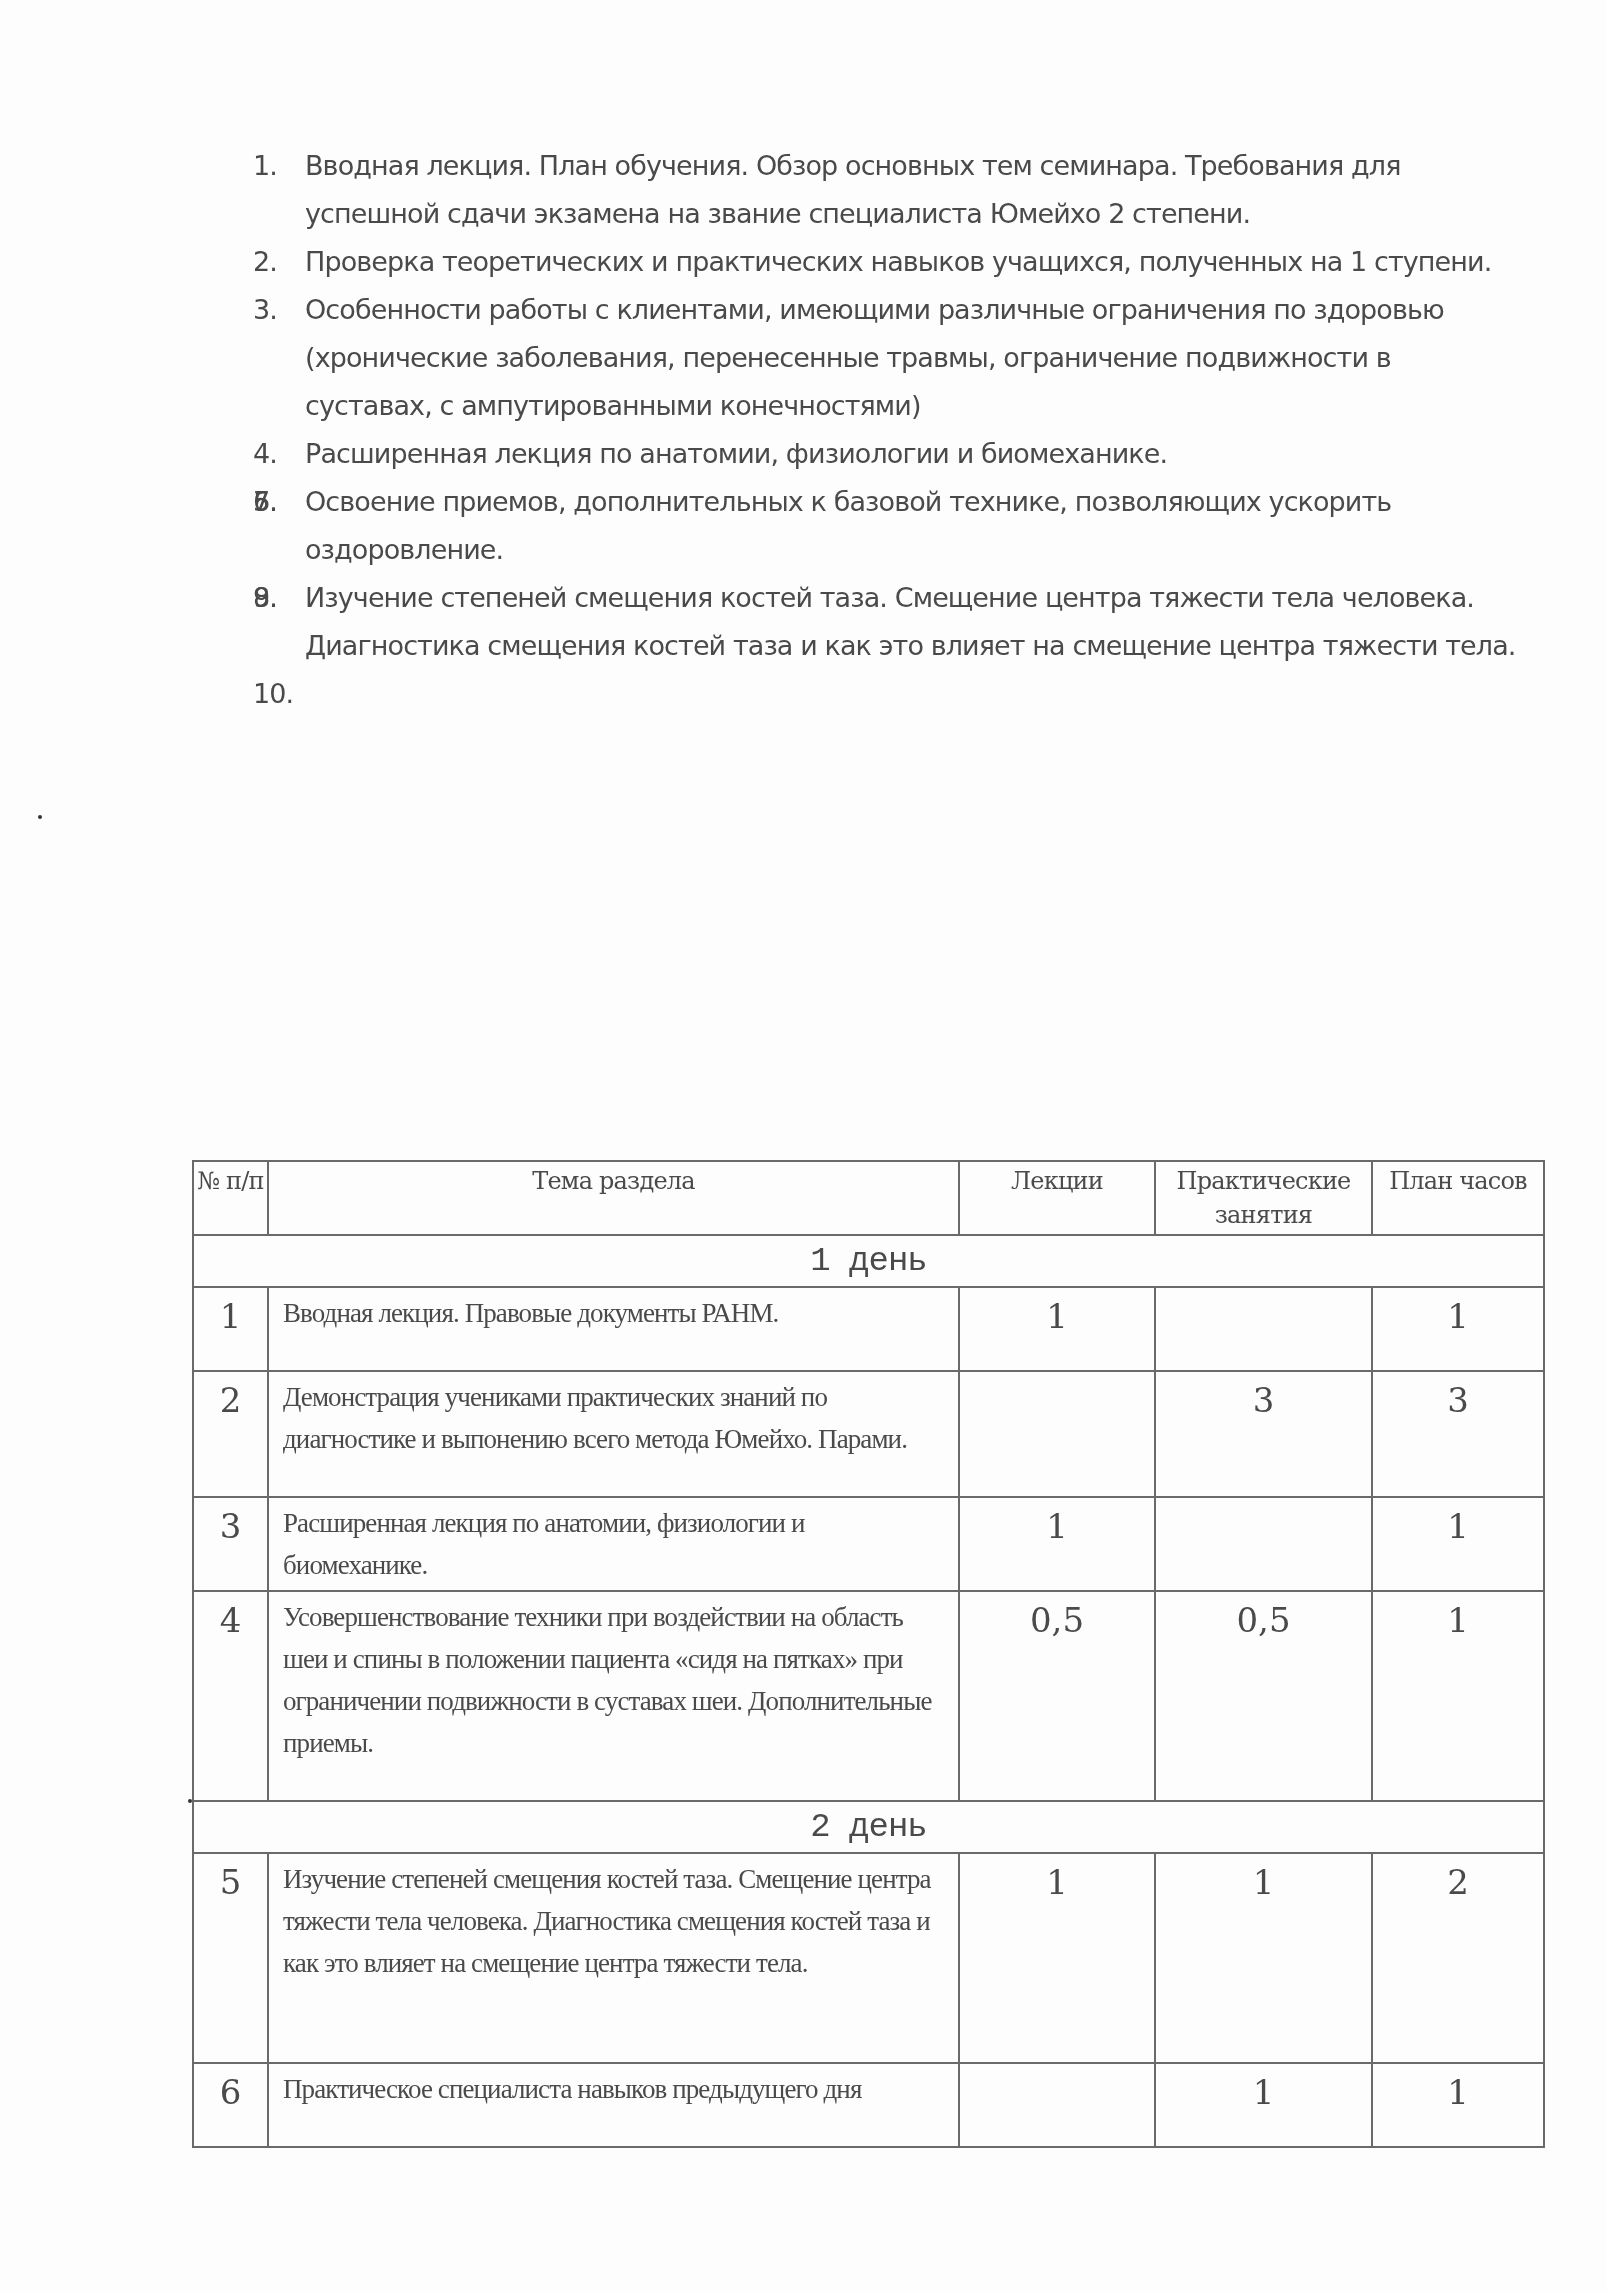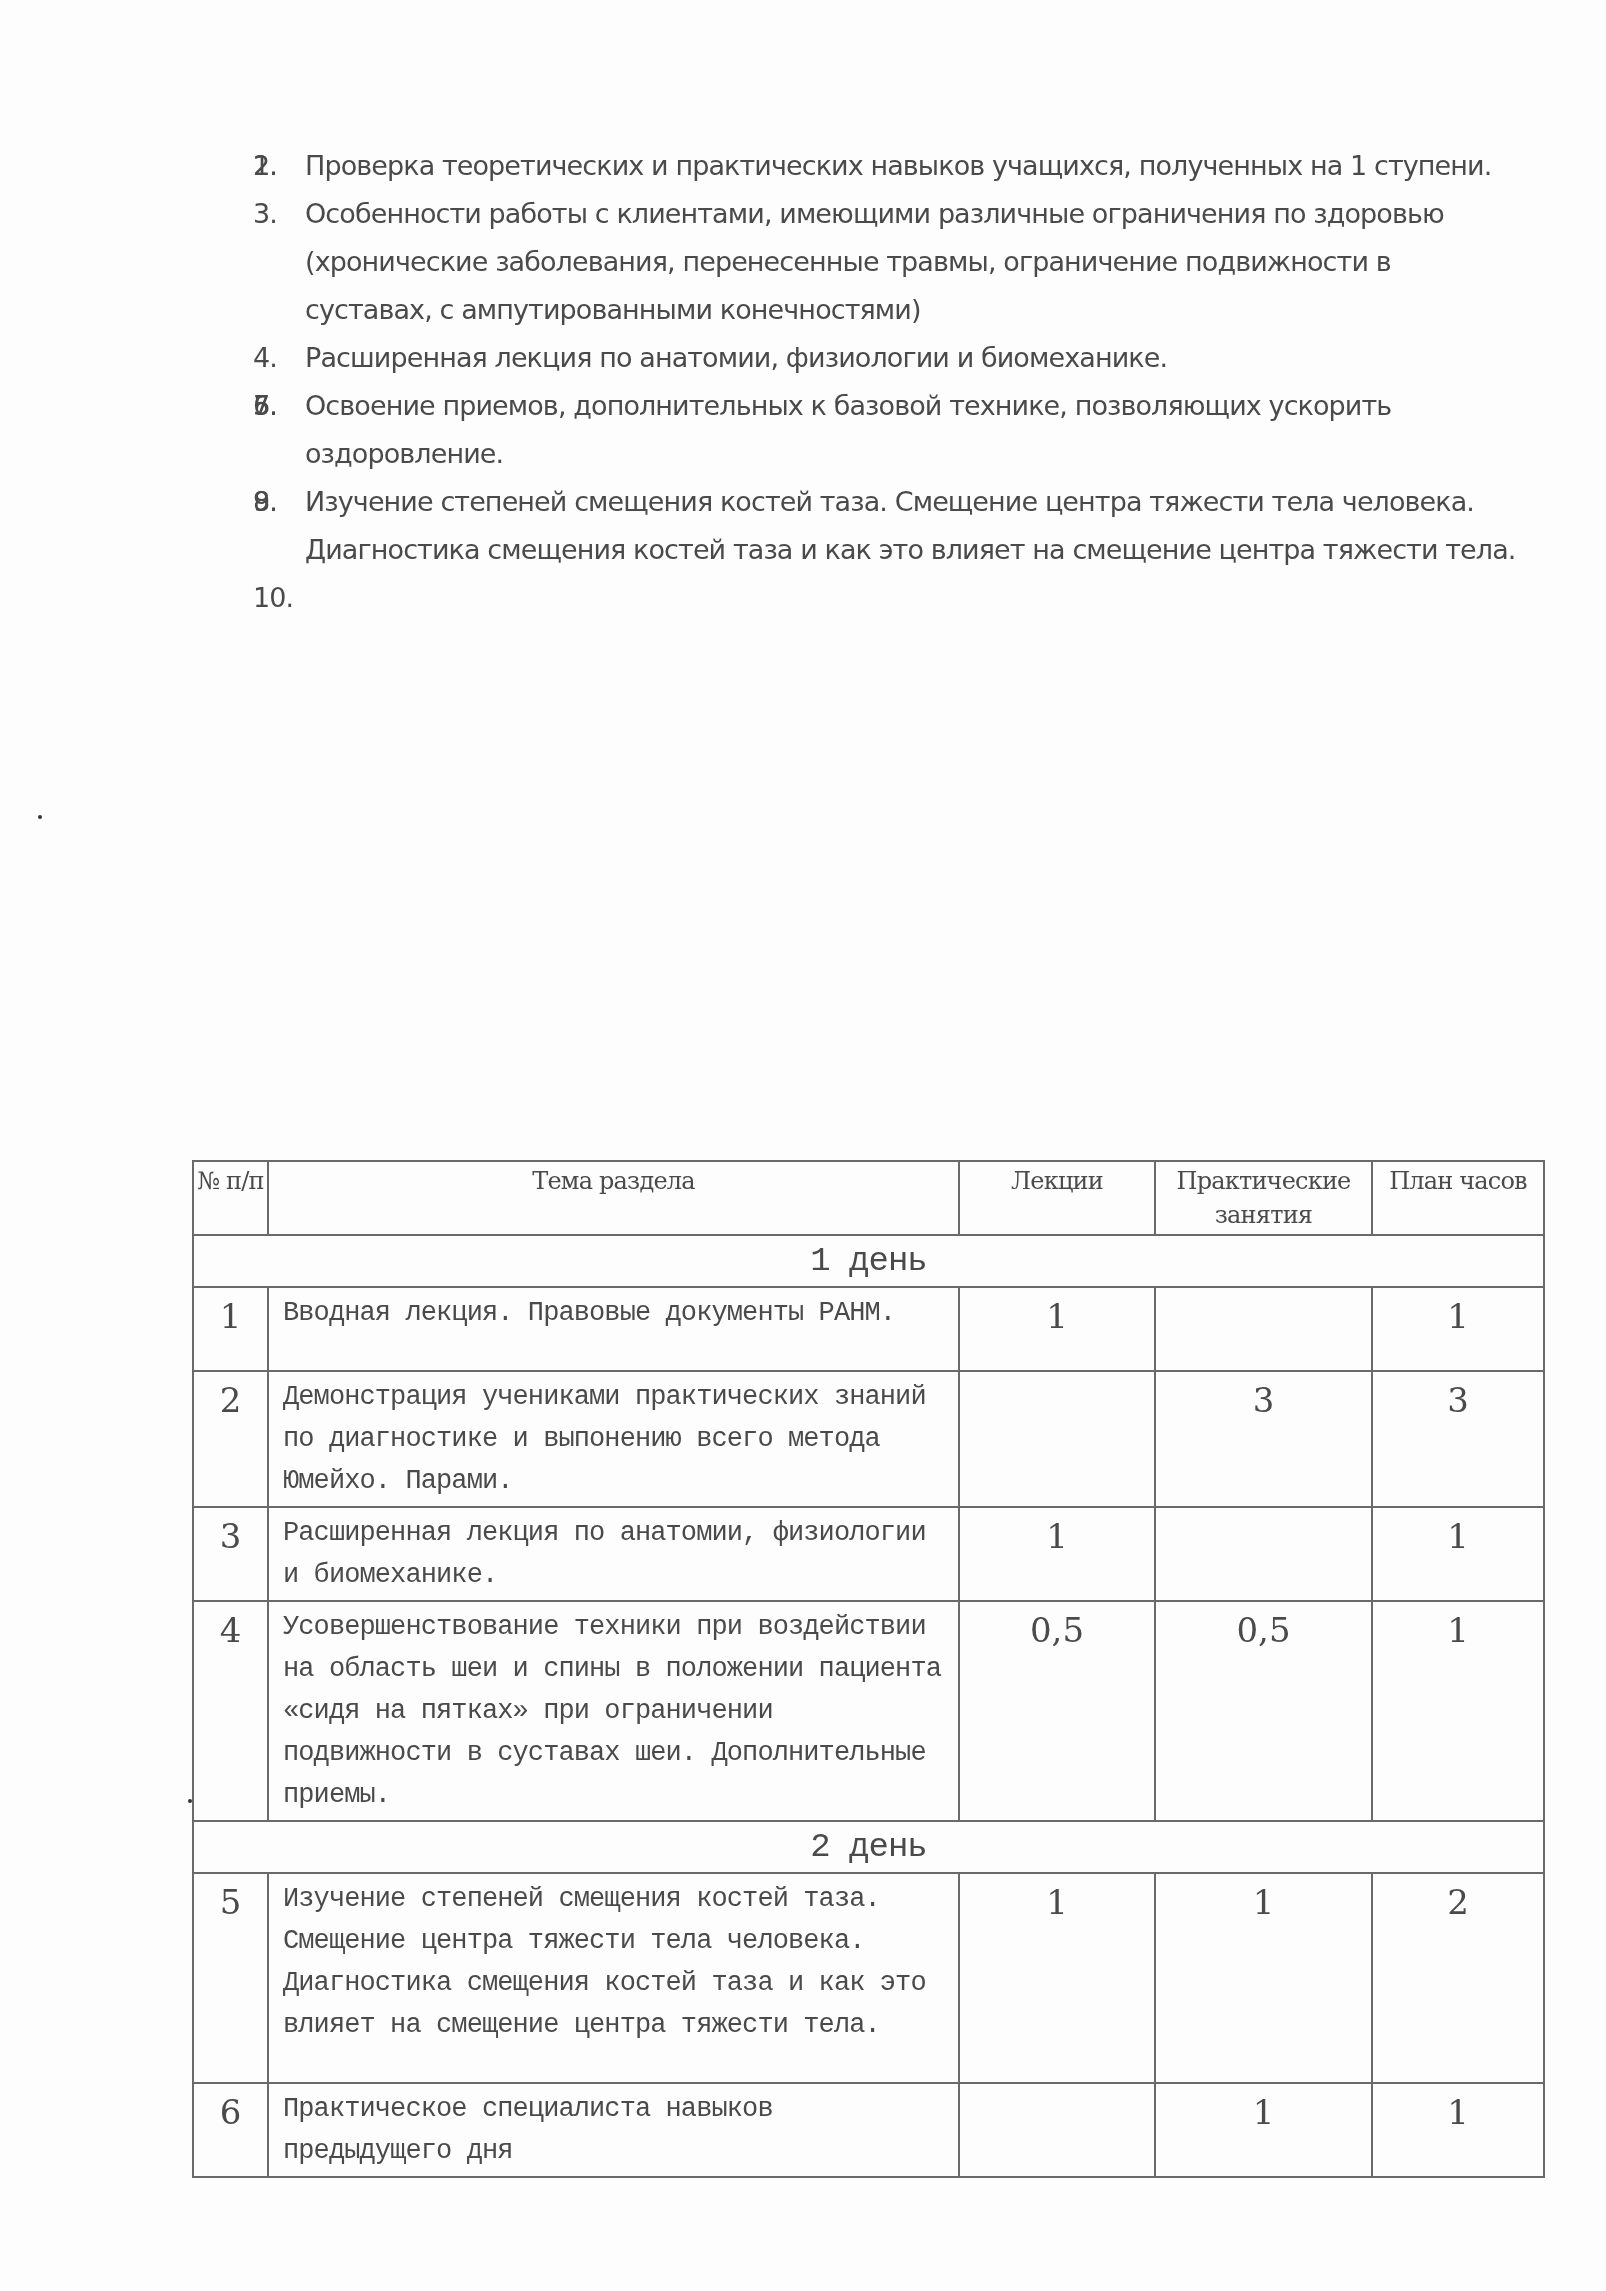--- a/index.html
+++ b/index.html
@@ -61,41 +61,41 @@
     line-height: 50px;
     letter-spacing: -1px;
   }
   .tbl td.n {
     font-family: "DejaVu Serif", serif;
     font-size: 34px;
     text-align: center;
     line-height: 56px;
   }
   .tbl td.topic {
-    font-family: Liberation Mono, monospace;
+    font-family: Liberation Serif, serif;
     font-size: 27px;
     line-height: 42px;
     letter-spacing: -0.9px;
     padding: 4px 8px 4px 14px;
   }
   .tbl td.v {
     font-family: "DejaVu Serif", serif;
     font-size: 34px;
     text-align: center;
     line-height: 56px;
   }
   .specks { position: absolute; width: 4px; height: 4px; border-radius: 50%; background: #333; }
 </style>
 </head>
 <body>
 
 <div class="page">
 
   <ol class="toc">
-    <li><span class="num">1.</span></li>
+    <li><span class="num">1.</span><span>Вводная лекция. План обучения. Обзор основных тем семинара. Требования для успешной сдачи экзамена на звание специалиста Юмейхо 2 степени.</span></li>
     <li><span class="num">2.</span><span>Проверка теоретических и практических навыков учащихся, полученных на 1 ступени.</span></li>
     <li><span class="num">3.</span><span>Особенности работы с клиентами, имеющими различные ограничения по здоровью (хронические заболевания, перенесенные травмы, ограничение подвижности в суставах, с ампутированными конечностями)</span></li>
     <li><span class="num">4.</span><span>Расширенная лекция по анатомии, физиологии и биомеханике.</span></li>
     <li><span class="num">5.</span></li>
     <li><span class="num">6.</span></li>
     <li><span class="num">7.</span><span>Освоение приемов, дополнительных к базовой технике, позволяющих ускорить оздоровление.</span></li>
     <li><span class="num">8.</span></li>
     <li><span class="num">9.</span><span>Изучение степеней смещения костей таза. Смещение центра тяжести тела человека. Диагностика смещения костей таза и как это влияет на смещение центра тяжести тела.</span></li>
     <li><span class="num">10.</span></li>
   </ol>

